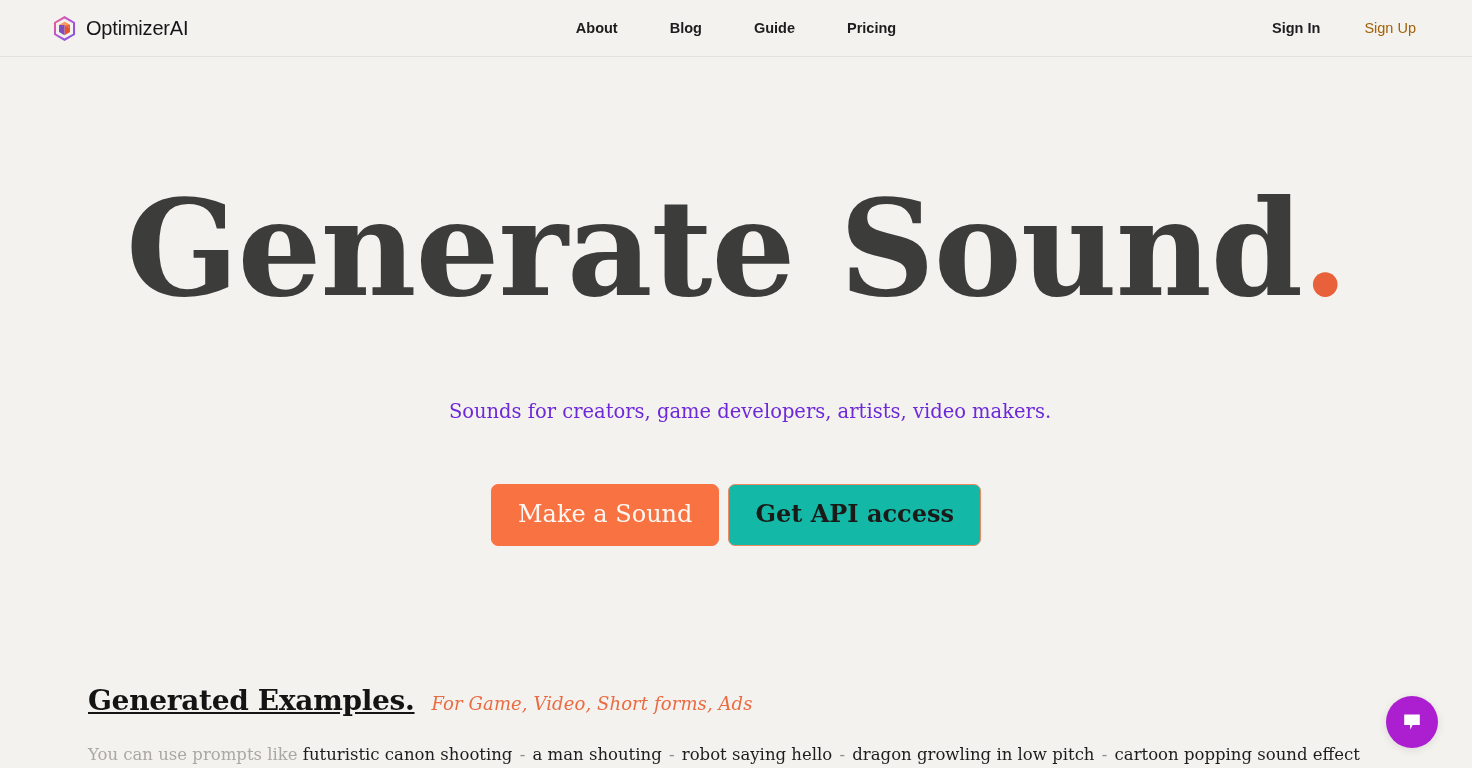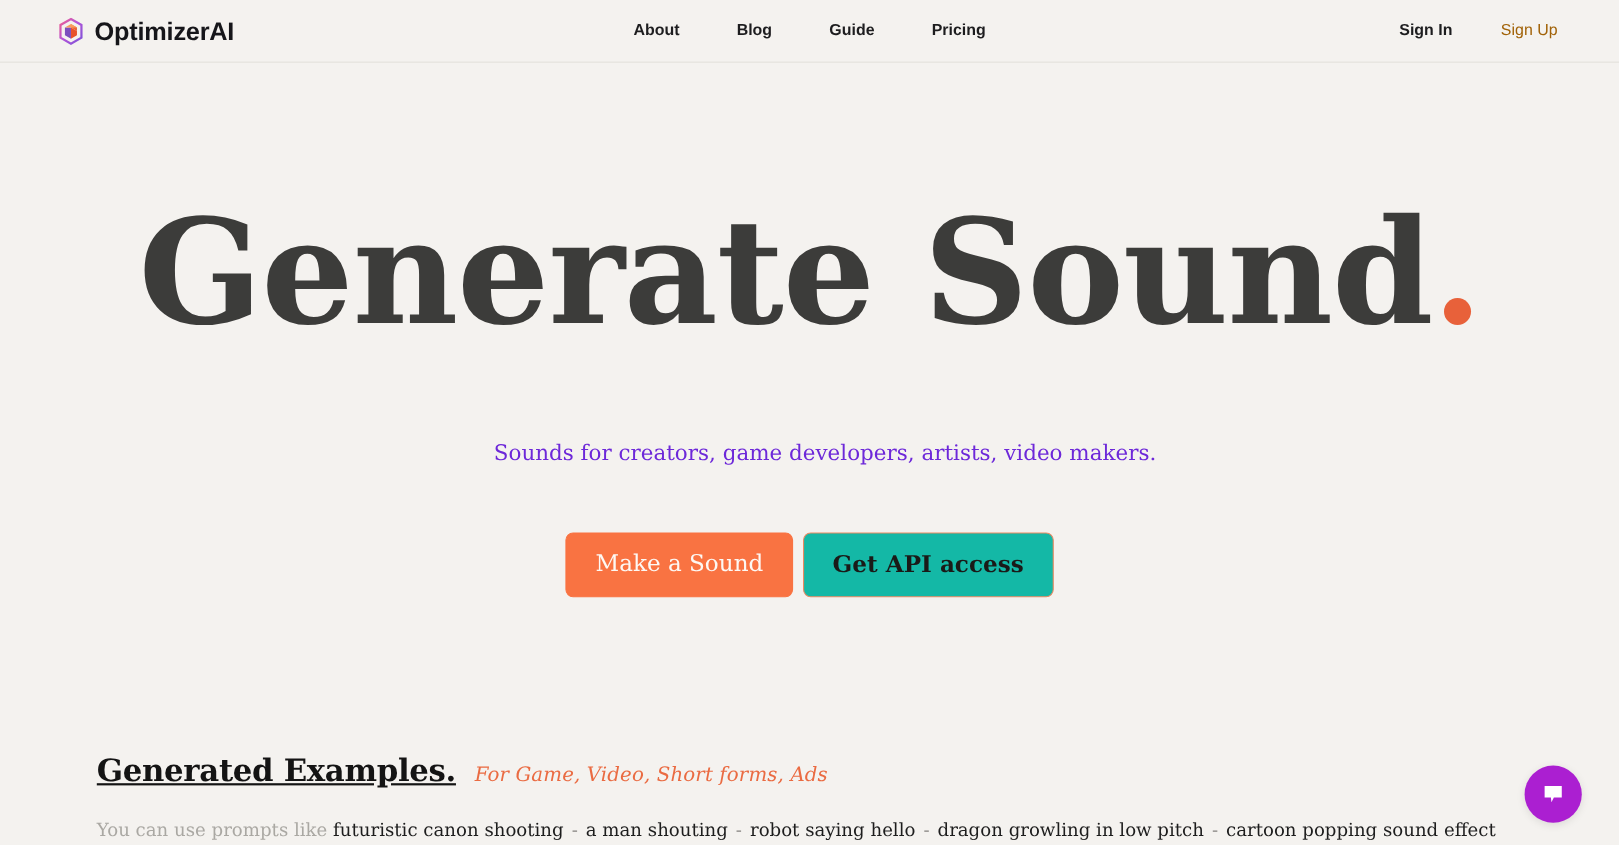--- a/index.html
+++ b/index.html
@@ -39,22 +39,22 @@
 
   .brand-mark {
     width: 25px;
     height: 25px;
     display: block;
     flex: 0 0 auto;
   }
 
   .brand-name {
     font-family: "Liberation Sans", sans-serif;
-    font-size: 23px;
-    font-weight: bold;
+    font-size: 20px;
+    font-weight: normal;
     color: #16161a;
     letter-spacing: -0.2px;
     white-space: nowrap;
   }
 
   .primary-nav {
     position: absolute;
     left: 50%;
     transform: translateX(-50%);
     display: flex;
@@ -137,21 +137,21 @@
   .hero-cta {
     margin-top: 59px;
     display: flex;
     justify-content: center;
     align-items: stretch;
     gap: 9px;
   }
 
   .btn {
     font-family: "DejaVu Serif", "Liberation Serif", serif;
-    font-size: 21px;
+    font-size: 24px;
     font-weight: normal;
     border-radius: 7px;
     padding: 17px 26px 19px 26px;
     cursor: pointer;
     white-space: nowrap;
     display: inline-flex;
     align-items: center;
     justify-content: center;
     line-height: 1;
   }

